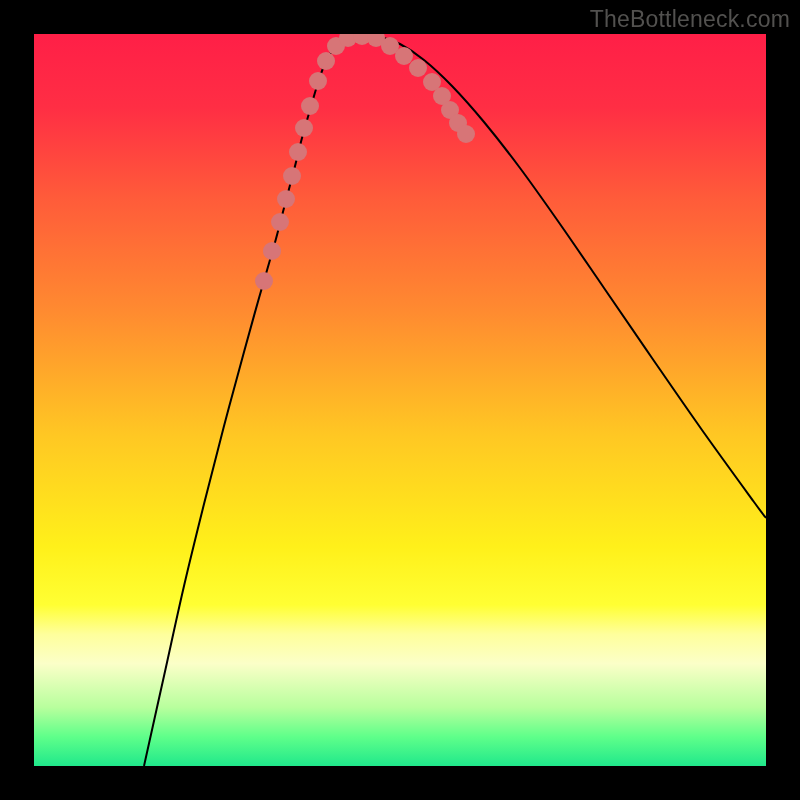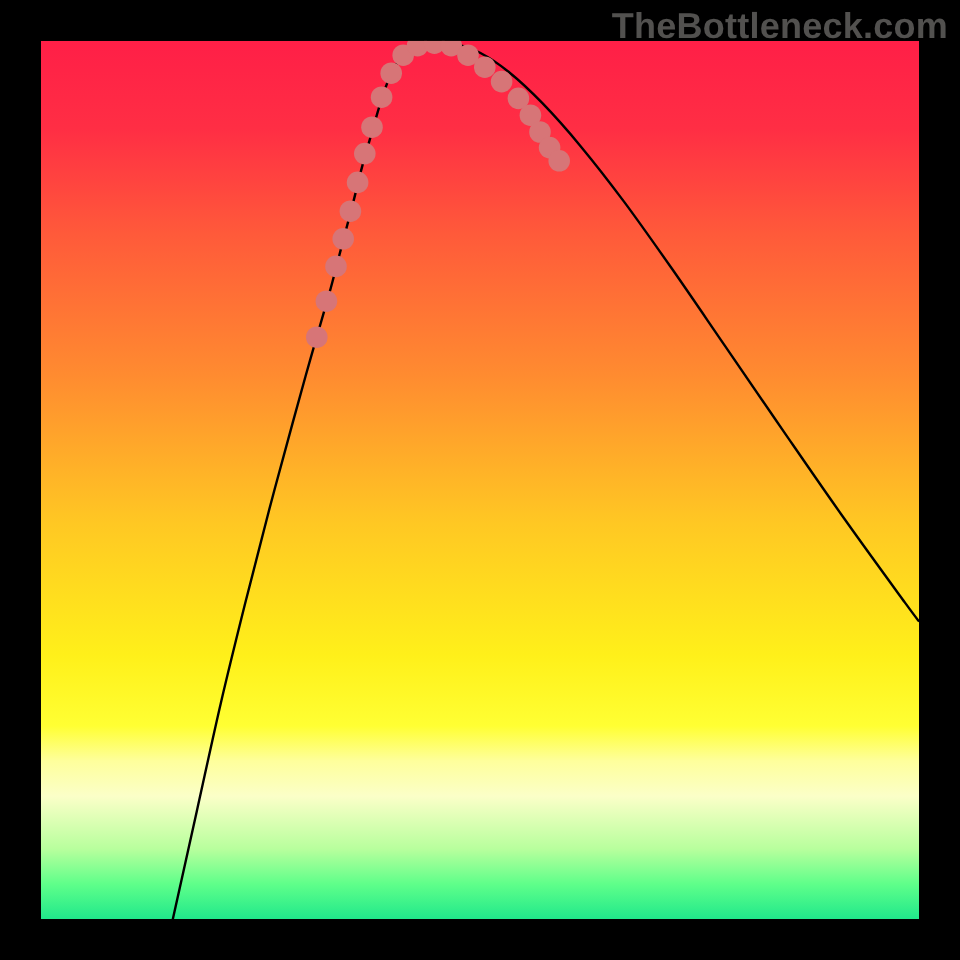--- a/index.html
+++ b/index.html
@@ -26,22 +26,22 @@
   .curve {
     position: absolute;
     inset: 0;
     pointer-events: none;
   }
   .watermark {
     position: absolute;
     top: 6px;
     right: 10px;
     color: #52514f;
-    font-size: 30px;
-    font-weight: 700;
+    font-size: 23px;
+    font-weight: 400;
     letter-spacing: 0.2px;
   }
 </style>
 </head>
 <body>
 
 <div class="watermark">TheBottleneck.com</div>
 
 <div class="frame">
   <svg class="gradient" viewBox="0 0 732 732" preserveAspectRatio="none">

